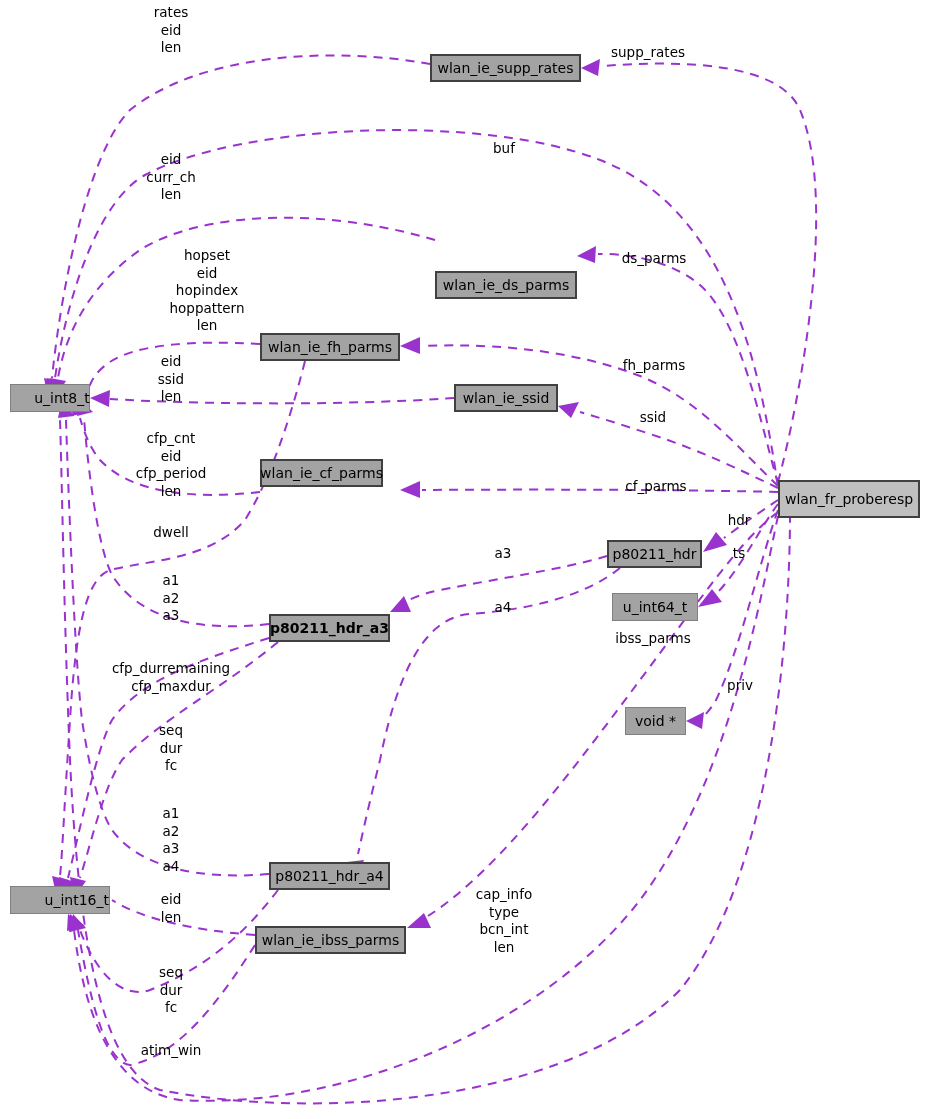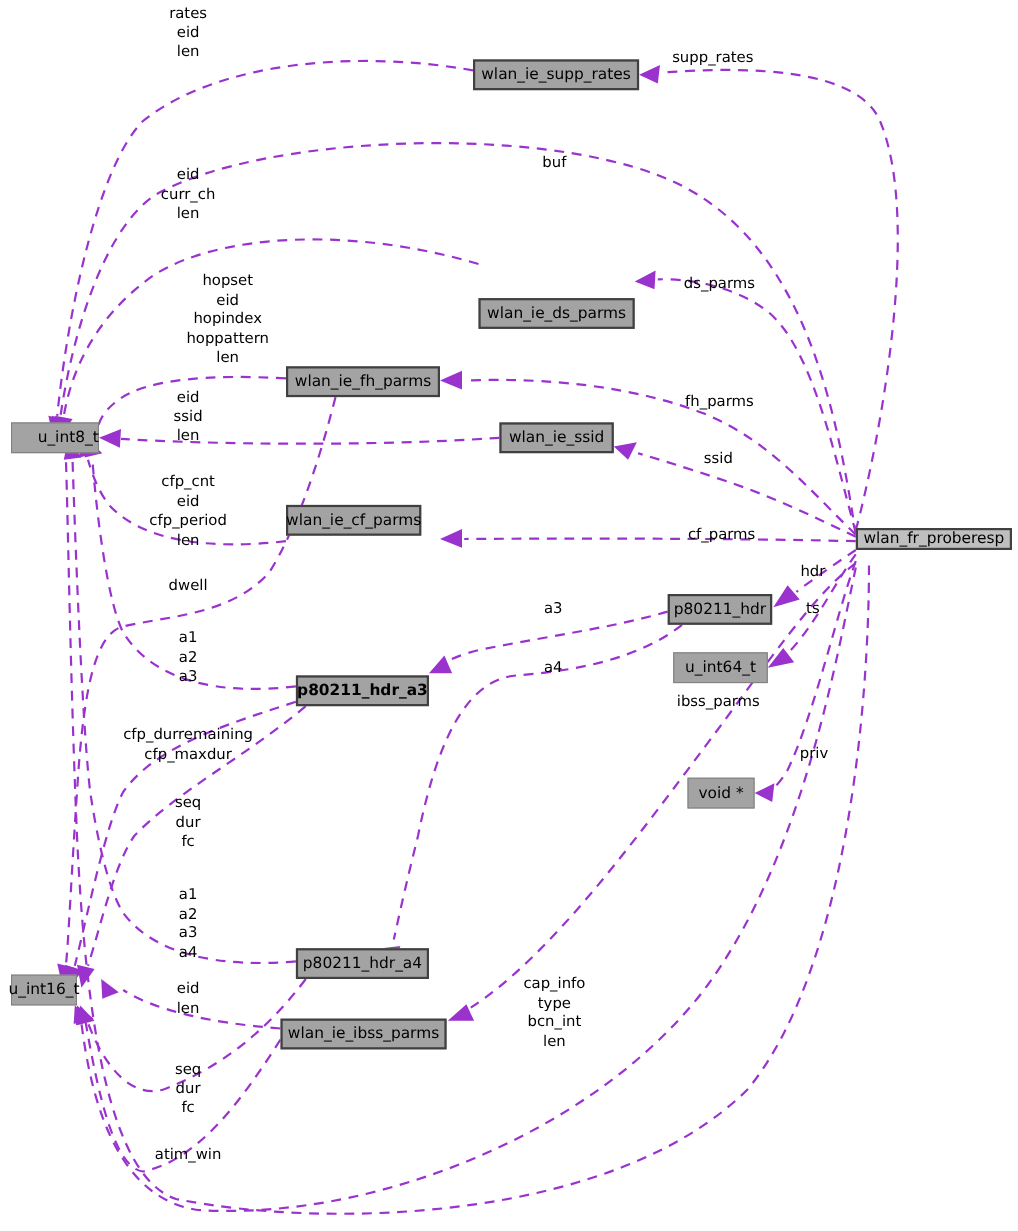--- a/index.html
+++ b/index.html
@@ -169,21 +169,21 @@
   </div>
 
   <div class="node struct-node" style="left:454px; top:384px; width:104px; height:28px;">
     <span>wlan_ie_ssid</span>
   </div>
 
   <div class="node struct-node" style="left:260px; top:459px; width:123px; height:28px;">
     <span>wlan_ie_cf_parms</span>
   </div>
 
-  <div class="node root-node" style="left:778px; top:480px; width:142px; height:20px;">
+  <div class="node root-node" style="left:778px; top:480px; width:142px; height:38px;">
     <span>wlan_fr_proberesp</span>
   </div>
 
   <div class="node struct-node" style="left:607px; top:540px; width:95px; height:28px;">
     <span>p80211_hdr</span>
   </div>
 
   <div class="node" style="left:612px; top:593px; width:86px; height:28px;">
     <span>u_int64_t</span>
   </div>
@@ -193,21 +193,21 @@
   </div>
 
   <div class="node" style="left:625px; top:707px; width:61px; height:28px;">
     <span>void *</span>
   </div>
 
   <div class="node struct-node" style="left:269px; top:862px; width:121px; height:28px;">
     <span>p80211_hdr_a4</span>
   </div>
 
-  <div class="node" style="left:10px; top:886px; width:60px; height:28px;">
+  <div class="node" style="left:10px; top:886px; width:100px; height:28px;justify-content:flex-end;">
     <span>u_int16_t</span>
   </div>
 
   <div class="node struct-node" style="left:255px; top:926px; width:151px; height:28px;">
     <span>wlan_ie_ibss_parms</span>
   </div>
 
   <div class="edge-label" style="left:171px; top:4px;">rates
 eid
 len</div>

